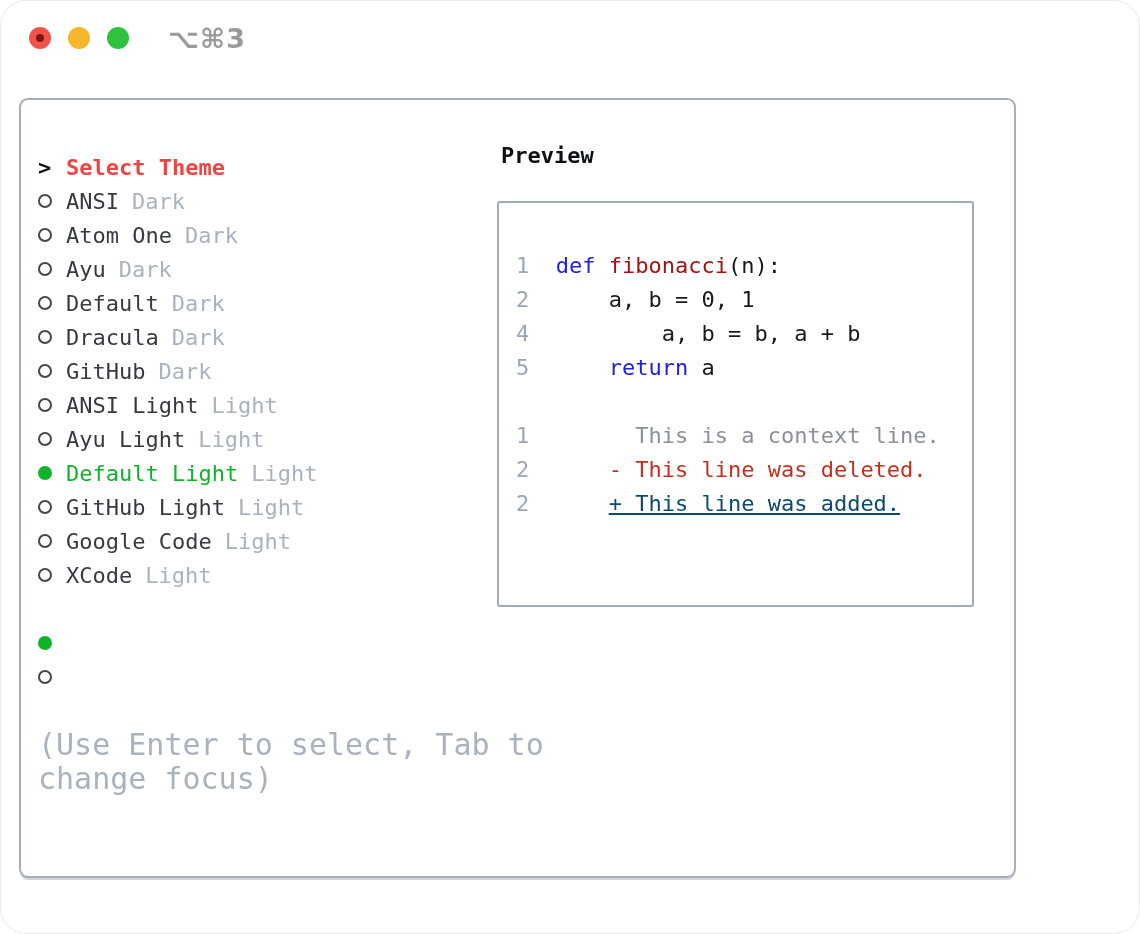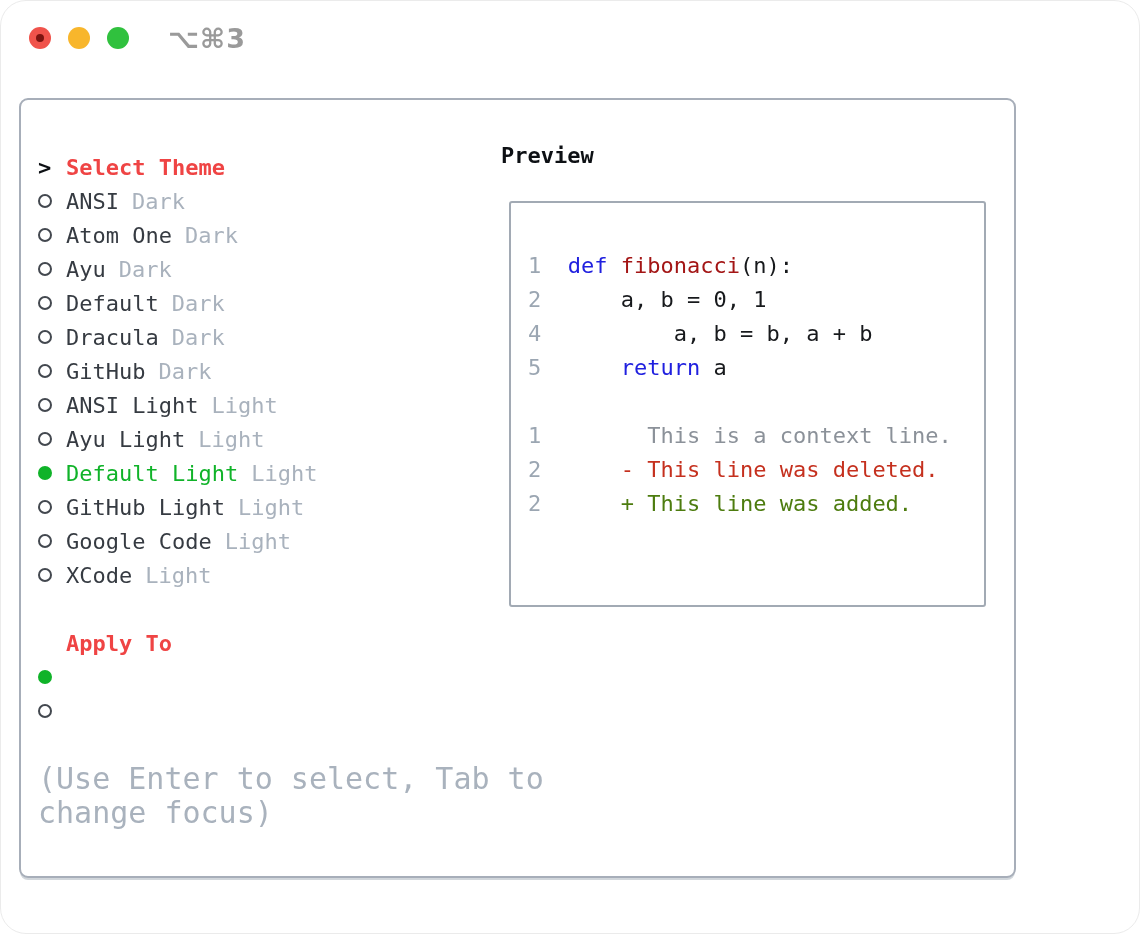--- a/index.html
+++ b/index.html
@@ -46,32 +46,32 @@
   .theme-row.selected .item-name { color:#10b329; }
   .item-variant { color:#a9b2bd; margin-left:13px; white-space:pre; }
   .spacer { height:34px; }
   .hint-line { height:34px; line-height:34px; font-size:30px; color:#a9b2bd; white-space:pre; }
   
   .preview-title {
     position:absolute; left:480px; top:39px; height:34px; line-height:34px;
     font-size:22px; font-weight:bold; color:#0d1014;
   }
   .preview-box {
-    position:absolute; left:488px; top:101px; width:477px; height:406px;
+    position:absolute; left:476px; top:101px; width:477px; height:406px;
     border:2px solid #a2aab4; border-radius:3px; box-sizing:border-box;
     background:#fff; padding:46px 0 0 17px; overflow:hidden;
   }
   .pline { height:34px; line-height:34px; font-size:22px; white-space:pre; }
   .lnum { color:#9ba6b2; }
   .c-kw { color:#2020df; }
   .c-fn { color:#a31515; }
   .c-plain { color:#17191c; }
   .diff-context { color:#8b9199;text-align:right; }
   .diff-deleted { color:#c5301e; }
-  .diff-added { color:#4d7c0f; }
+  .diff-added { color:#0c4a6e;text-decoration:underline; }
 </style>
 </head>
 <body>
 
 <div class="window">
 
   <div class="titlebar">
     <span class="light light-red"></span>
     <span class="light light-yellow"></span>
     <span class="light light-green"></span>
@@ -168,24 +168,20 @@
             <span class="marker">
               <span class="radio"></span>
             </span>
             <span class="item-name">XCode</span>
             <span class="item-variant">Light</span>
           </div>
         </div>
 
       <div class="spacer"></div>
 
-      <div class="row">
-        <span class="marker"></span>
-        <span class="header-label">Apply To</span>
-      </div>
 
       <div id="apply-list">
           <div class="row theme-row selected">
             <span class="marker">
               <span class="radio on"></span>
             </span>
           </div>
           <div class="row theme-row">
             <span class="marker">
               <span class="radio"></span>

